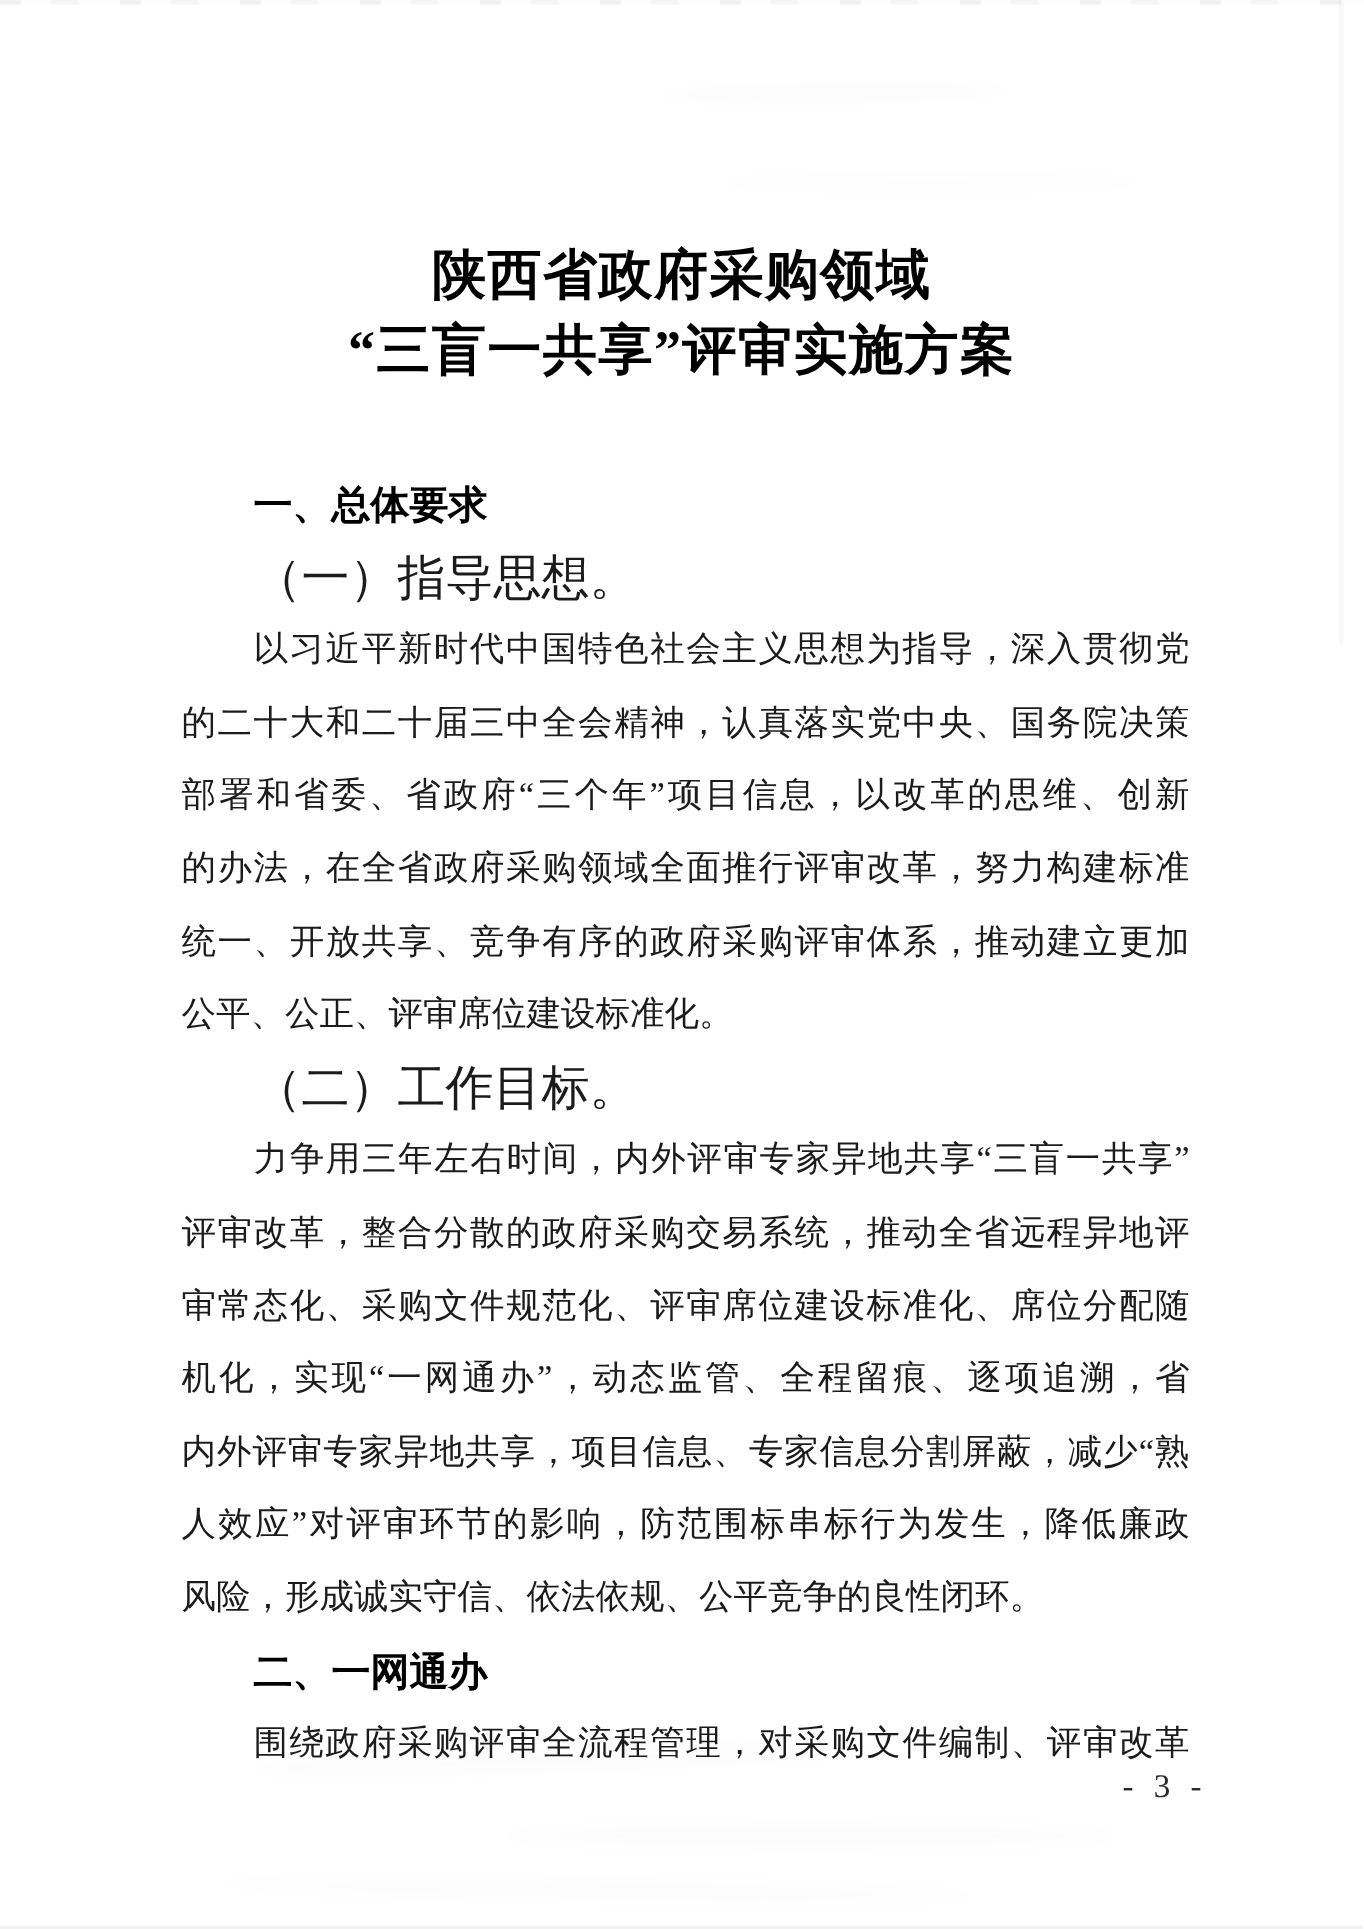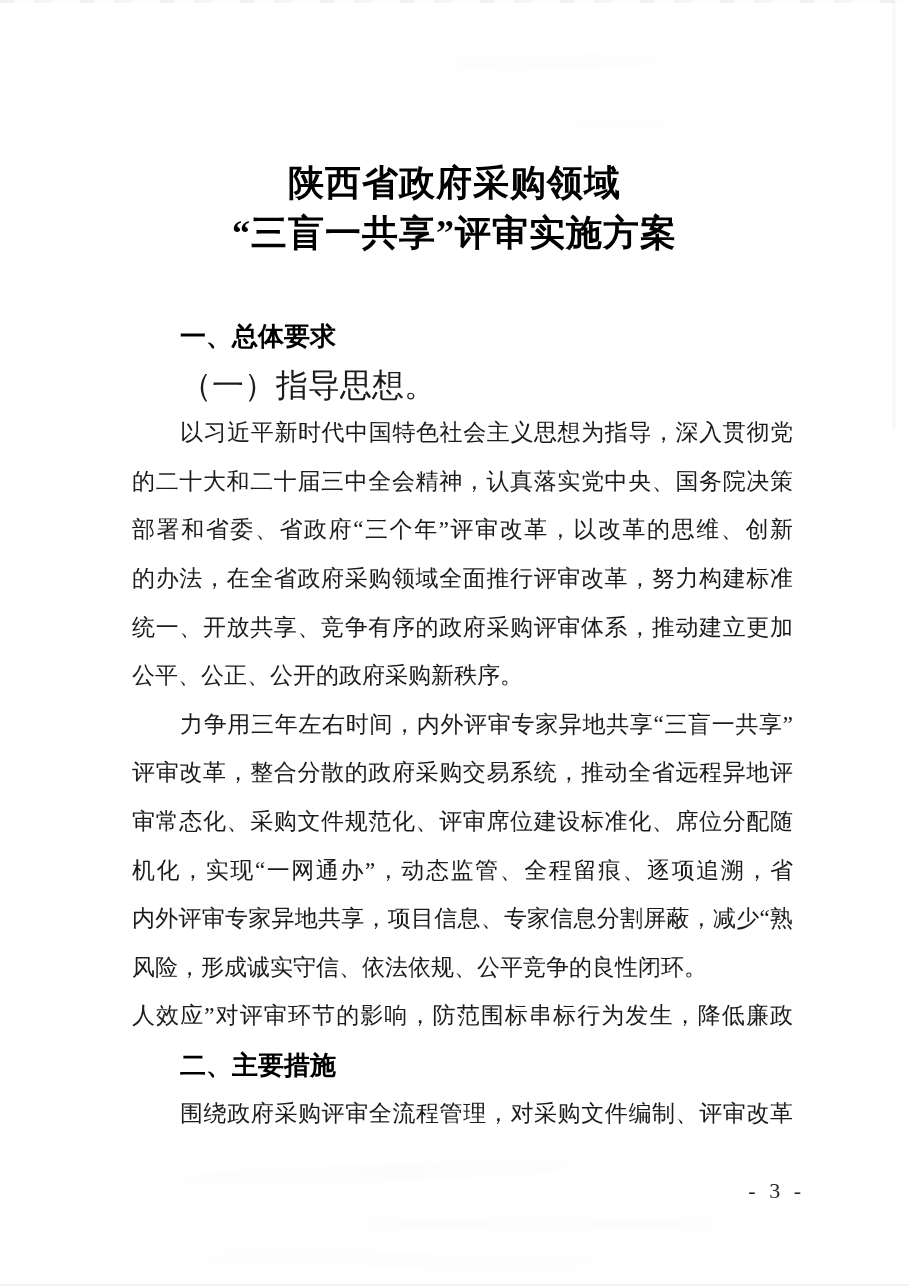--- a/index.html
+++ b/index.html
@@ -37,21 +37,20 @@
     top: 312px;
     width: 672px;
     color: #1b1b1b;
   }
   .bl {
     height: 48.6px;
     line-height: 48.6px;
     font-size: 23px;
     white-space: normal;
     overflow: hidden;
-    margin-left: 11px;
   }
   .bl.h {
     font-family: "Liberation Sans", "DejaVu Sans", sans-serif;
     font-weight: bold;
     font-size: 26px;
     color: #000000;
   }
   .bl.sub { font-size: 32px; }
   .bl.indent { text-indent: 48px; }
   .bl.just {
@@ -116,30 +115,31 @@
   <div class="title-block">
     <div class="title-line">陕西省政府采购领域</div>
     <div class="title-line">“三盲一共享”评审实施方案</div>
   </div>
 
   <div class="content">
     <div class="bl h indent">一、总体要求</div>
     <div class="bl sub indent">（一）指导思想。</div>
     <div class="bl indent just">以习近平新时代中国特色社会主义思想为指导，深入贯彻党</div>
     <div class="bl just">的二十大和二十届三中全会精神，认真落实党中央、国务院决策</div>
-    <div class="bl just">部署和省委、省政府“三个年”评审改革，以改革的思维、创新</div>
+    <div class="bl just">部署和省委、省政府“三个年”项目信息，以改革的思维、创新</div>
     <div class="bl just">的办法，在全省政府采购领域全面推行评审改革，努力构建标准</div>
     <div class="bl just">统一、开放共享、竞争有序的政府采购评审体系，推动建立更加</div>
-    <div class="bl">公平、公正、公开的政府采购新秩序。</div>
+    <div class="bl">公平、公正、评审席位建设标准化。</div>
+    <div class="bl sub indent">（二）工作目标。</div>
     <div class="bl indent just">力争用三年左右时间，内外评审专家异地共享“三盲一共享”</div>
     <div class="bl just">评审改革，整合分散的政府采购交易系统，推动全省远程异地评</div>
     <div class="bl just">审常态化、采购文件规范化、评审席位建设标准化、席位分配随</div>
     <div class="bl just">机化，实现“一网通办”，动态监管、全程留痕、逐项追溯，省</div>
     <div class="bl just">内外评审专家异地共享，项目信息、专家信息分割屏蔽，减少“熟</div>
+    <div class="bl just">人效应”对评审环节的影响，防范围标串标行为发生，降低廉政</div>
     <div class="bl">风险，形成诚实守信、依法依规、公平竞争的良性闭环。</div>
-    <div class="bl just">人效应”对评审环节的影响，防范围标串标行为发生，降低廉政</div>
-    <div class="bl h indent">二、主要措施</div>
+    <div class="bl h indent">二、一网通办</div>
     <div class="bl indent just">围绕政府采购评审全流程管理，对采购文件编制、评审改革</div>
   </div>
 
   <div class="pagenum">- 3 -</div>
 
 </div>
 
 </body></html>

